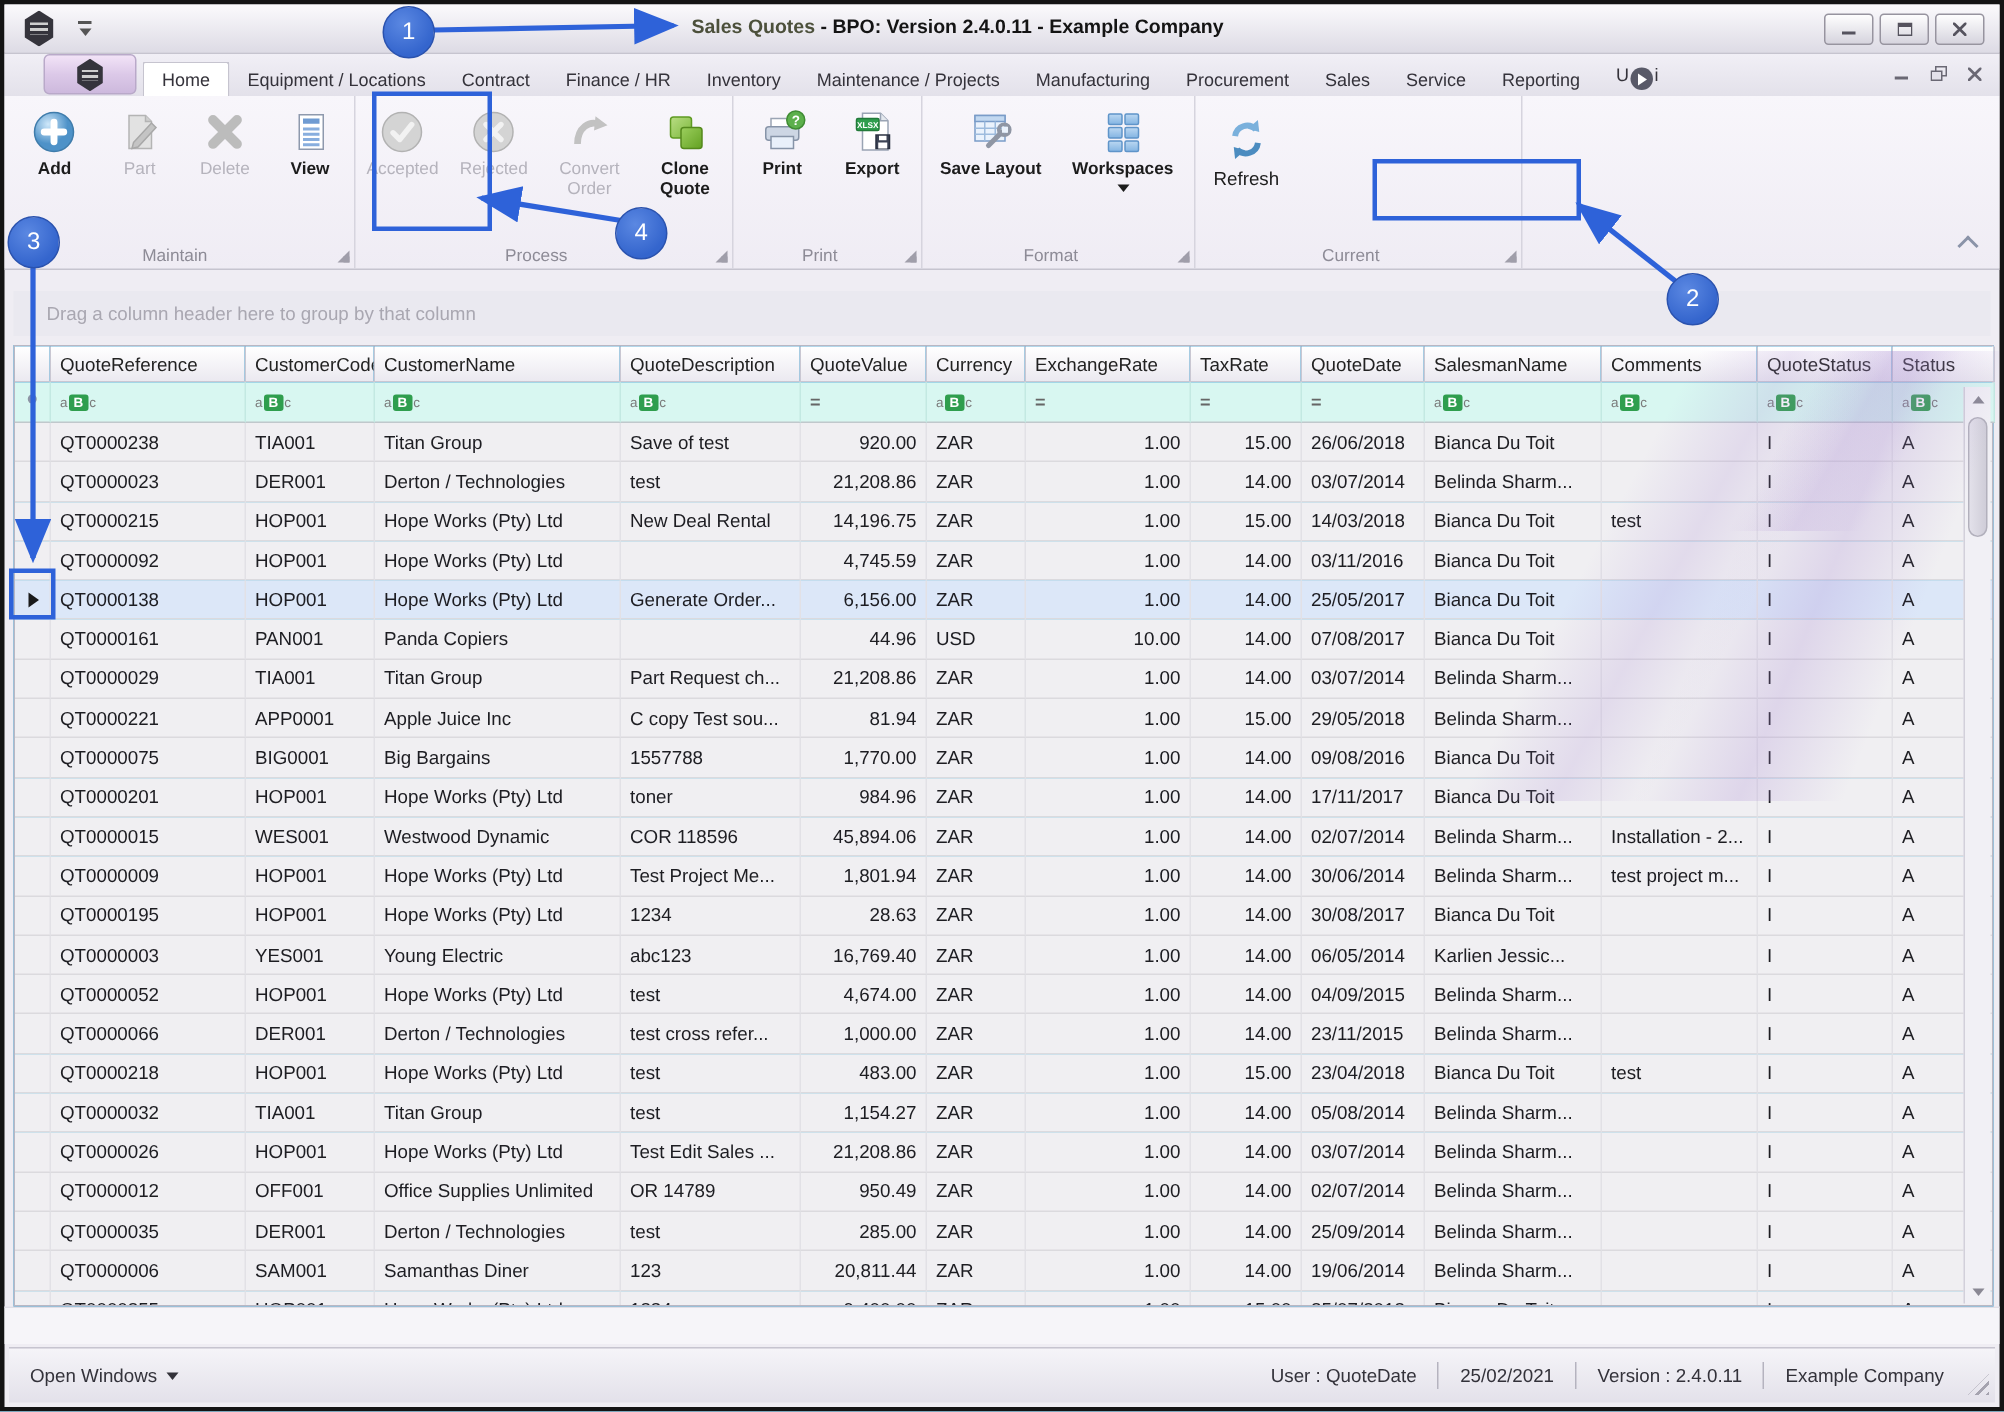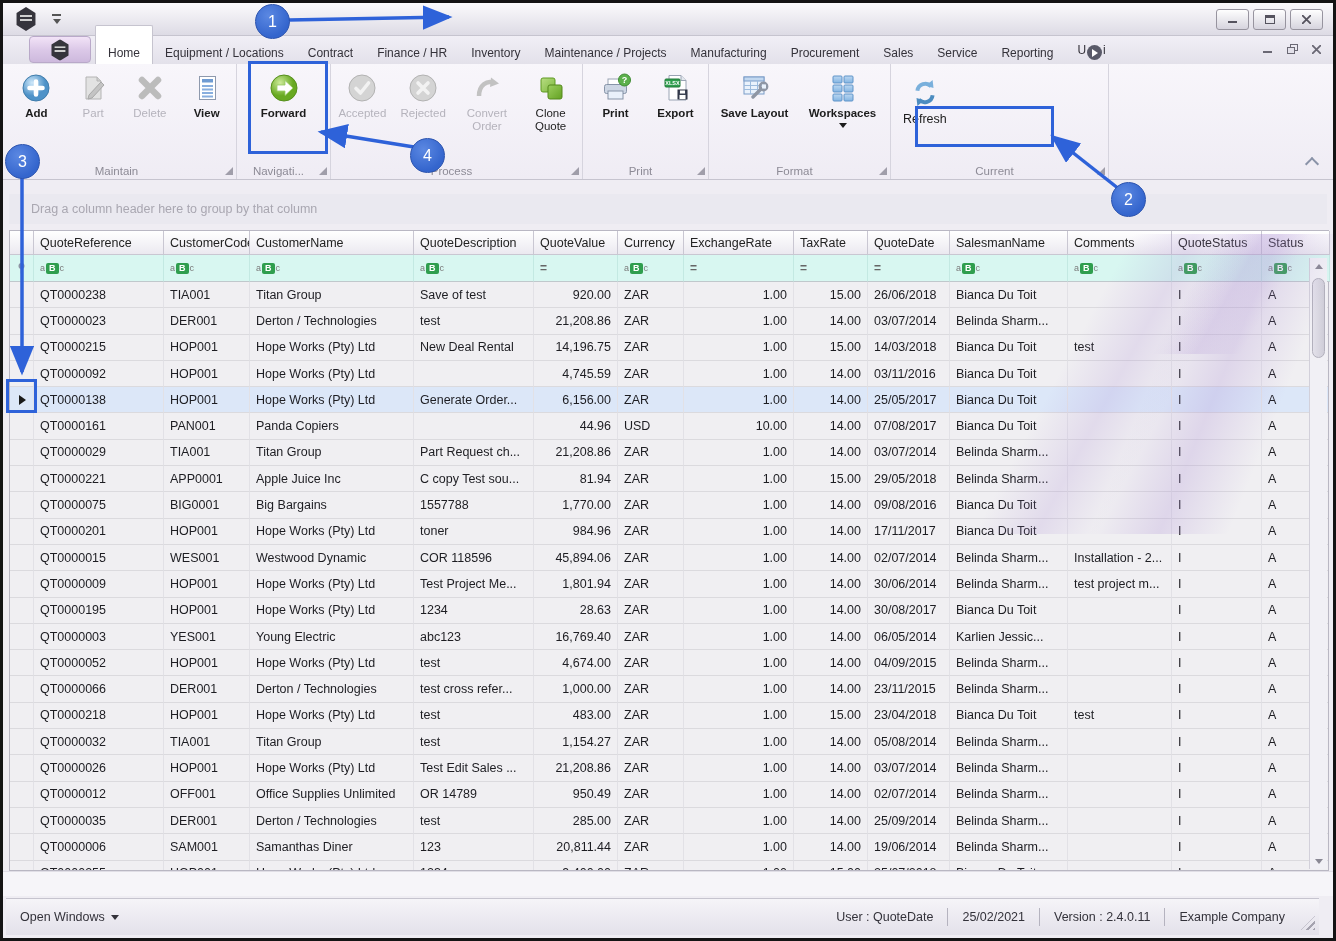--- a/index.html
+++ b/index.html
@@ -28,21 +28,21 @@
   .wbtn{width:31px;height:19px;border:1px solid #97949f;border-radius:3px;
         background:linear-gradient(#fefefe,#d6d4de);display:flex;align-items:center;justify-content:center;cursor:pointer;}
   .wbtn svg{display:block;}
 
   
   .tabrow{height:28px;background:linear-gradient(#f1eff6,#e3e1ea);display:flex;align-items:flex-end;position:relative;}
   .appbtn{width:60px;height:25px;margin:0 4px 1px 26px;border:1px solid #b9a9c9;border-radius:4px;
           background:linear-gradient(#f2e3f7,#dcC9e8,#cdb9dd);display:flex;align-items:center;justify-content:center;cursor:pointer;}
   .appbtn .applogo{transform:scale(.9);}
   .tab{padding:5px 12px 4px;font-size:12px;color:#34323a;white-space:nowrap;cursor:pointer;}
-  .tab.active{background:#fff;border:1px solid #c6c4cf;border-bottom:none;border-radius:2px 2px 0 0;padding-top:20px;}
+  .tab.active{background:#fff;border:1px solid #c6c4cf;border-bottom:none;border-radius:2px 2px 0 0;padding-top:4px;}
   .tab .play-overlay{display:inline-flex;width:15px;height:15px;border-radius:50%;background:rgba(52,54,70,.8);
         vertical-align:-3px;align-items:center;justify-content:center;margin:0 1px;}
   .tab .play-overlay i{display:block;border:4px solid transparent;border-left:6px solid #fff;margin-left:5px;}
   .ribbon-winbtns{position:absolute;right:12px;top:8px;display:flex;gap:14px;align-items:center;}
   .ribbon-winbtns span{cursor:pointer;display:flex;}
 
   
   .ribbon{height:116px;background:linear-gradient(#f8f6fb,#efecf4);border-bottom:1px solid #c6c4cf;
           display:flex;position:relative;padding-left:4px;box-sizing:border-box;}
   .rgroup{position:relative;border-right:1px solid #d6d4de;padding:4px 2px 16px;box-sizing:border-box;flex:none;}
@@ -105,21 +105,21 @@
   .varrow.up{top:0;} .varrow.down{bottom:0;}
   .varrow i{border:4px solid transparent;display:block;}
   .varrow.up i{border-bottom:5px solid #8a8894;margin-top:-4px;}
   .varrow.down i{border-top:5px solid #8a8894;margin-bottom:-4px;}
   .vthumb{position:absolute;left:2px;right:2px;top:20px;height:78px;background:linear-gradient(90deg,#e3e1ea,#cfcdd8);
           border:1px solid #b2b0bc;border-radius:7px;cursor:pointer;}
 
   .bottomstrip{height:24px;background:#f6f5f9;margin:0;border-top:1px solid #e0dee6;}
 
   
-  .statusbar{position:absolute;left:3px;right:14px;bottom:3px;height:36px;
+  .statusbar{position:absolute;left:3px;right:3px;bottom:3px;height:36px;
              background:linear-gradient(#f5f4f8,#e3e1ea);border-top:1px solid #c6c4cf;
              display:flex;align-items:center;font-size:12.5px;color:#33323a;}
   .openwin{margin-left:14px;display:flex;align-items:center;gap:6px;cursor:pointer;}
   .openwin i{border:4px solid transparent;border-top:5px solid #33323a;margin-top:4px;}
   .sb-right{margin-left:auto;display:flex;align-items:center;height:100%;}
   .sb-item{padding:0 14px;display:flex;align-items:center;height:100%;}
   .sb-sep{width:1px;height:18px;background:#b5b3bf;}
   .grip{width:14px;height:14px;margin:12px 4px 0 2px;
         background:repeating-linear-gradient(135deg,transparent 0 3px,#a5a3af 3px 5px);
         clip-path:polygon(100% 0,100% 100%,0 100%);}
@@ -133,20 +133,23 @@
 </style>
 </head>
 <body>
 
 <div class="window">
 
   <div class="titlebar">
     <div class="qat">
       <span class="applogo"></span>
       <span class="qat-chevron"></span>
+    </div>
+    <div class="title">
+      <span class="prod">Sales Quotes</span><span class="rest"> - BPO: Version 2.4.0.11 - Example Company</span>
     </div>
     <div class="winbtns">
       <span class="wbtn">
           <svg width="10" height="9">
             <rect x="0" y="6" width="9" height="2" fill="#55535e"></rect>
           </svg>
         </span>
       <span class="wbtn">
           <svg width="10" height="9">
             <rect x="0.5" y="0.5" width="9" height="8" fill="none" stroke="#55535e"></rect>
@@ -247,41 +250,20 @@
                 </g>
               </svg>
             </span>
           <span style="font-weight:bold">View</span>
         </div>
       </div>
       <div class="glabel">Maintain</div>
       <span class="launcher"></span>
     </div>
 
-    <div class="rgroup" style="width:94px">
-      <div class="rbtns">
-        <div class="rbtn" style="width:70px">
-          <span class="ricon">
-            <svg width="32" height="32" viewBox="0 0 32 32">
-                <defs>
-                  <radialGradient id="gFwd" cx="35%" cy="30%">
-                    <stop offset="0" stop-color="#cdeb9a"></stop>
-                    <stop offset="1" stop-color="#68a921"></stop>
-                  </radialGradient>
-                </defs>
-                <circle cx="16" cy="16" r="13" fill="url(#gFwd)" stroke="#568f1c"></circle>
-                <path d="M9 13 h8 v-4.5 L25 16 l-8 7.5 V19 H9 z" fill="#fff" stroke="#9acb64" stroke-width="0.8"></path>
-              </svg>
-            </span>
-          <span style="font-weight:bold">Forward</span>
-        </div>
-      </div>
-      <div class="glabel">Navigati...</div>
-      <span class="launcher"></span>
-    </div>
 
     <div class="rgroup" style="width:252px">
       <div class="rbtns">
         <div class="rbtn disabled" style="width:60px">
           <span class="ricon">
             <svg width="32" height="32" viewBox="0 0 32 32">
                 <circle cx="16" cy="16" r="13" fill="#d4d4d4" stroke="#b2b2b2"></circle>
                 <path d="M10 16.5 l4.5 4.5 L22.5 11" fill="none" stroke="#f2f2f2" stroke-width="3.6" stroke-linecap="round" stroke-linejoin="round"></path>
               </svg>
             </span>
@@ -315,21 +297,21 @@
                   </linearGradient>
                   <linearGradient id="gCl2" x1="0" y1="0" x2="1" y2="1">
                     <stop offset="0" stop-color="#9ccf5e"></stop>
                     <stop offset="1" stop-color="#63a122"></stop>
                   </linearGradient>
                 </defs>
                 <rect x="6" y="6" width="14" height="14" rx="2" fill="url(#gCl1)" stroke="#5f9a22"></rect>
                 <rect x="13" y="13" width="14" height="14" rx="2" fill="url(#gCl2)" stroke="#54891c"></rect>
               </svg>
             </span>
-          <span style="font-weight:normal">Clone Quote</span>
+          <span style="font-weight:bold">Clone Quote</span>
         </div>
       </div>
       <div class="glabel">Process</div>
       <span class="launcher"></span>
     </div>
 
     <div class="rgroup" style="width:126px">
       <div class="rbtns">
         <div class="rbtn" style="width:58px">
           <span class="ricon">

